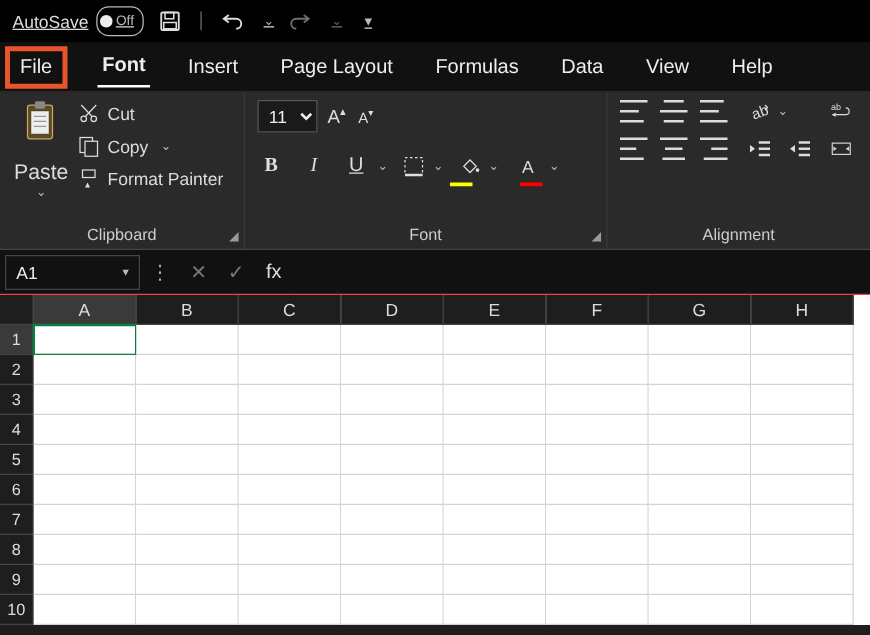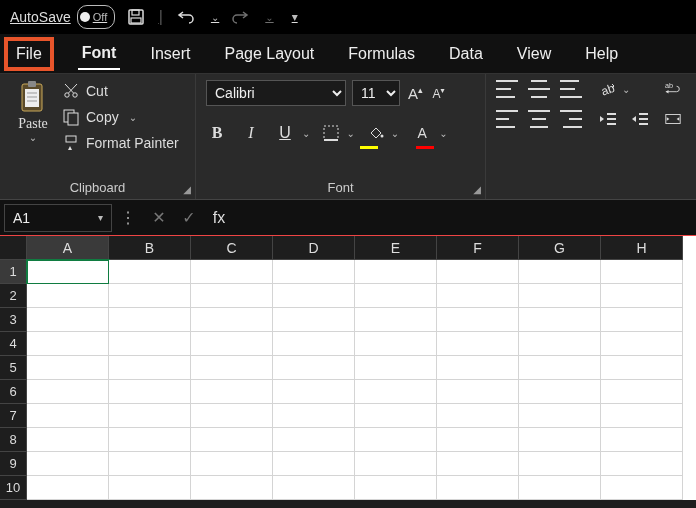--- a/index.html
+++ b/index.html
@@ -24,21 +24,21 @@
   
   .ribbon { height: 126px; background: #2a2a2a; display: flex; border-bottom: 1px solid #444; }
   .group { display: flex; flex-direction: column; height: 100%; border-right: 1px solid #3a3a3a; }
   .group-body { flex: 1; display: flex; align-items: flex-start; padding: 6px 10px 0 10px; gap: 6px; }
   .group-label { height: 24px; font-size: 13px; color: #ccc; text-align: center; display: flex; align-items: center; justify-content: center; position: relative; padding: 0 18px; }
   .group-dlg { position: absolute; right: 4px; bottom: 4px; font-size: 10px; color: #999; cursor: pointer; }
 
   
   .paste-stack { display: flex; flex-direction: column; align-items: center; width: 46px; cursor: pointer; }
   .paste-icon { width: 28px; height: 34px; }
-  .paste-label { font-size: 14px; margin-top: 2px; font-family: Liberation Serif, serif; }
+  .paste-label { font-size: 17px; margin-top: 14px; }
   .paste-dd { font-size: 10px; color: #bbb; }
   .clip-list { display: flex; flex-direction: column; gap: 8px; padding-top: 2px; }
   .clip-item { display: flex; align-items: center; gap: 6px; font-size: 14px; cursor: pointer; }
   .small-icon { width: 18px; height: 18px; display: inline-flex; align-items: center; justify-content: center; }
   .dd-arrow { font-size: 10px; color: #bbb; margin-left: 4px; }
 
   
   .font-top { display: flex; align-items: center; gap: 6px; }
   .font-select { background: #1a1a1a; border: 1px solid #555; color: #eee; height: 26px; font-size: 14px; padding: 0 4px; }
   .font-name { width: 140px; }
@@ -176,23 +176,20 @@
     <div class="group-label">
       <span>Clipboard</span>
       <span class="group-dlg">◢</span>
     </div>
   </div>
 
   <div class="group" style="width:290px">
     <div class="group-body">
       <div class="font-col" style="width:100%">
         <div class="font-top">
-          <select class="font-select font-name">
-            <option>Calibri</option>
-          </select>
           <select class="font-select font-size">
             <option>11</option>
           </select>
           <span class="Aa">A<sup style="font-size:9px">▴</sup></span>
           <span class="Aa" style="font-size:12px">A<sup style="font-size:8px">▾</sup></span>
         </div>
         <div class="font-bottom">
           <span class="fbtn b">B</span>
           <span class="fbtn i">I</span>
           <span class="ddw">
@@ -316,20 +313,23 @@
         </span>
         <span class="ddw">
           <span class="small-icon">
             <svg width="20" height="18" viewBox="0 0 20 18">
                 <rect x="2" y="4" width="16" height="10" fill="none" stroke="#ddd"></rect>
                 <path d="M6 9 l-3 -2 v4 Z M14 9 l3 -2 v4 Z" fill="#ddd"></path>
               </svg>
           </span>
         </span>
       </div>
+    </div>
+    <div class="group-label">
+      <span>Alignment</span>
     </div>
   </div>
 </div>
 
 <div class="fxbar">
   <div class="namebox">
     <span>A1</span>
     <span class="nb-dd">▾</span>
   </div>
   <span class="fx-handle">⋮</span>

